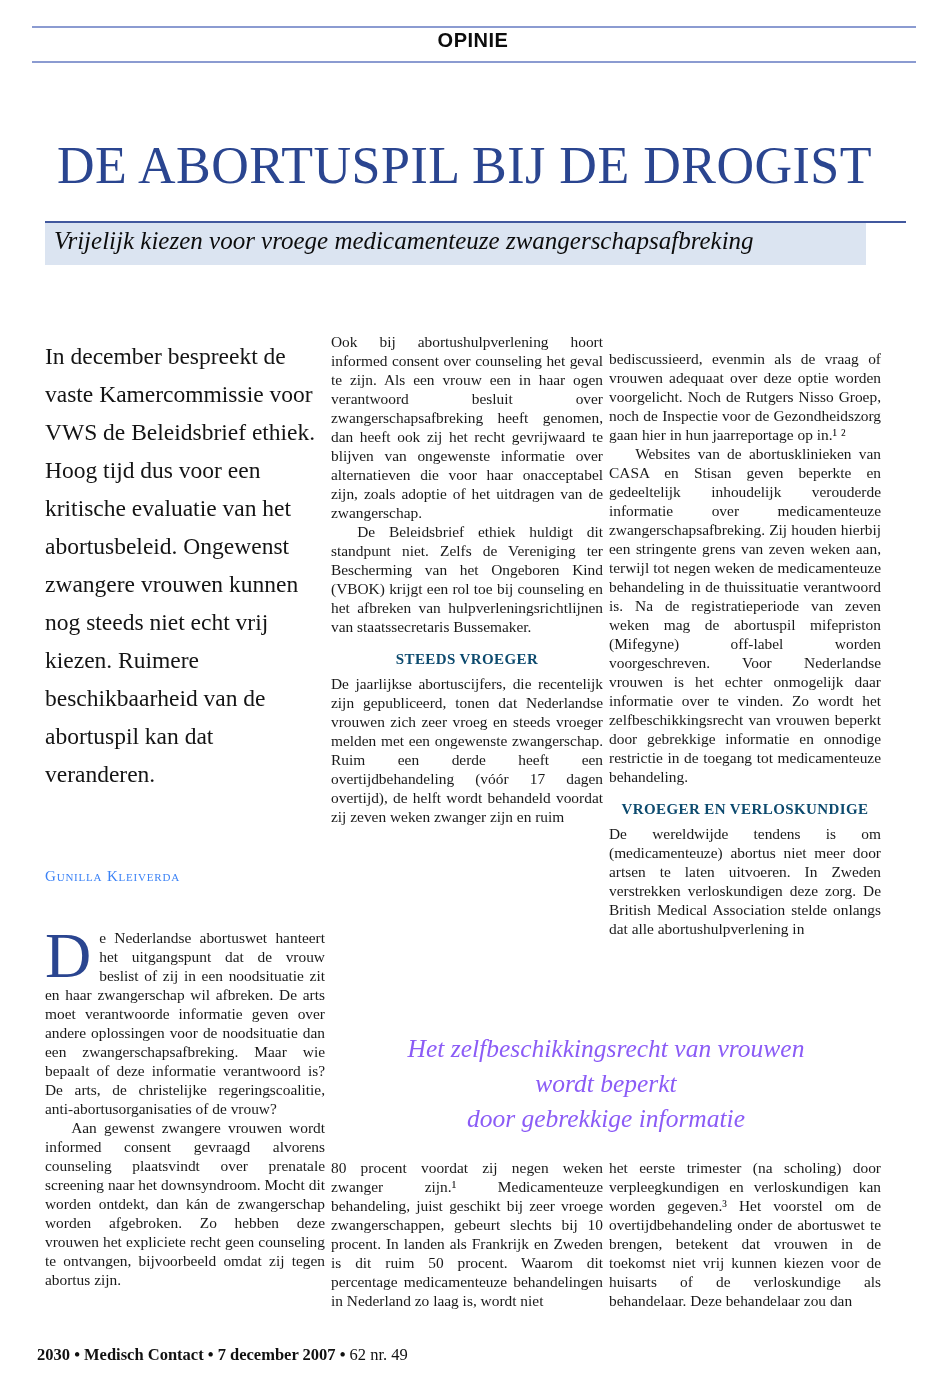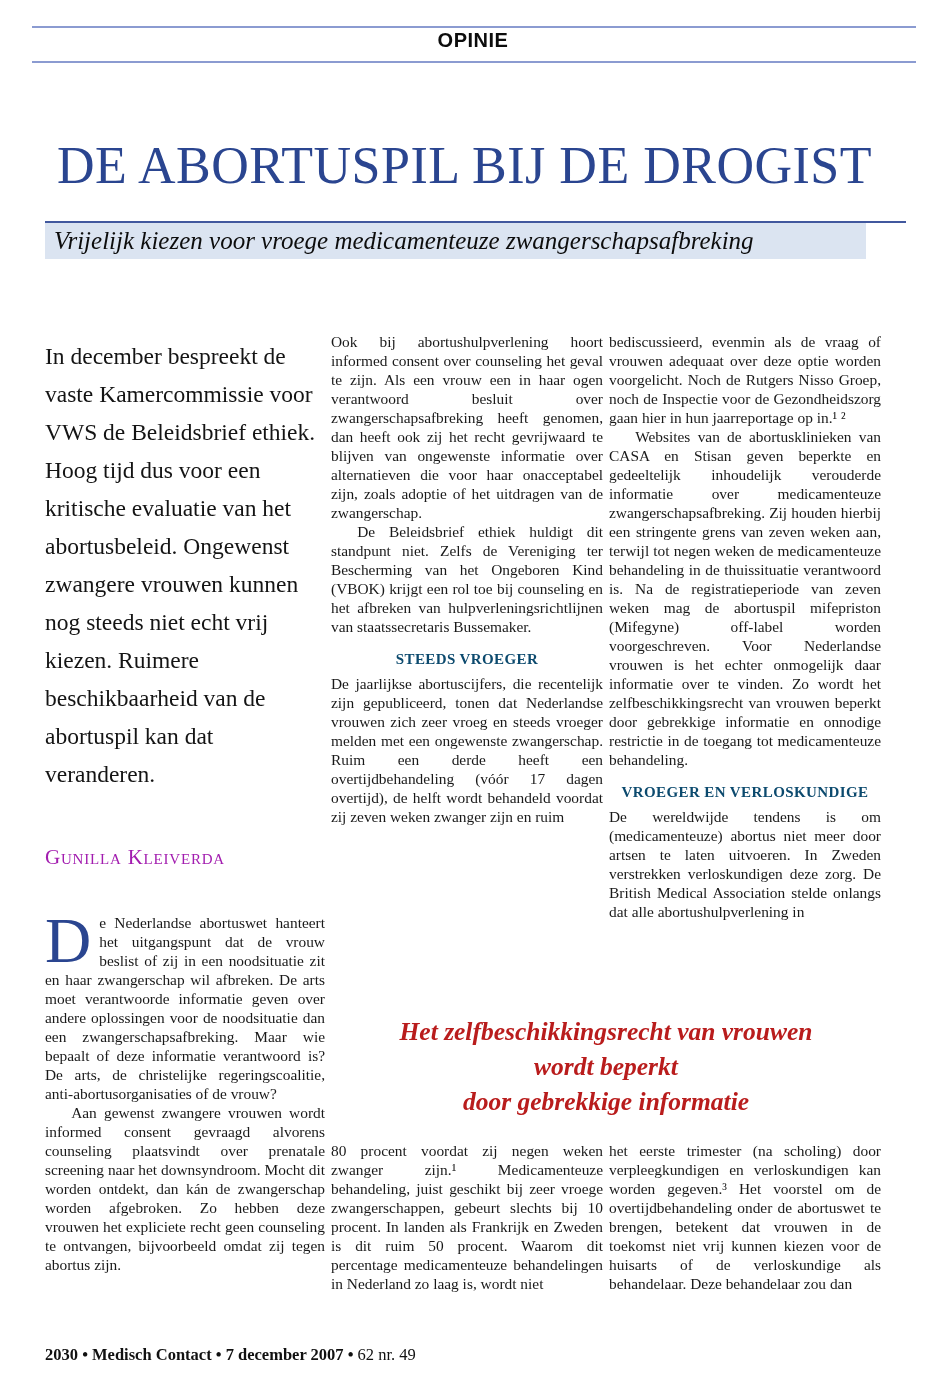--- a/index.html
+++ b/index.html
@@ -33,86 +33,86 @@
     color:#2a4590;
     white-space:nowrap;
   }
   .subtitle-rule {
     position:absolute; top:221px; left:45px; width:861px; height:2px;
     background:#41589e;
   }
   .subtitle {
     position:absolute; top:223px; left:45px; width:812px; height:31px;
     background:#dbe4f1;
-    padding:2px 0 3px 9px;
+    padding:2px 0 9px 9px;
     font-style:italic; font-size:25px; line-height:31px;
     color:#0d0d0d;
   }
 
   
   .grid {
     position:absolute; top:332px; left:45px; width:870px;
     display:grid;
     grid-template-columns:280px 272px 272px;
     column-gap:6px;
     grid-template-rows:auto auto auto;
   }
   .col-left   { grid-column:1; grid-row:1 / span 3; }
   .mid-top    { grid-column:2; grid-row:1; min-height:656px; }
-  .right-top  { grid-column:3; grid-row:1; min-height:656px; }
+  .right-top  { grid-column:3; grid-row:1; min-height:656px;margin-top:17px; }
   .pullquote  { grid-column:2 / 4; grid-row:2; }
   .mid-bottom { grid-column:2; grid-row:3; }
   .right-bottom { grid-column:3; grid-row:3; }
 
   p { margin:0; }
   .body {
     font-size:15.4px; line-height:19px;
     text-align:justify;
     color:#191919;
   }
   .indent { text-indent:1.7em; }
 
   .intro {
     margin-top:5px;
     font-size:23.5px; line-height:38px;
     text-align:left;
     color:#141414;
   }
   .author {
-    margin-top:52px;
+    margin-top:75px;
     font-variant:small-caps;
-    font-size:21px; letter-spacing:0.8px;
-    color:#a21caf;
+    font-size:15px; letter-spacing:0.8px;
+    color:#3b82f6;
   }
   .first-body { margin-top:43px; }
   .dropcap {
     float:left;
     color:#2a4590;
     font-size:64px; line-height:50px;
     padding:3px 8px 0 0;
   }
 
   .crosshead {
     margin:15px 0 6px 0;
     text-align:center;
     font-size:15px; font-weight:bold; letter-spacing:0.4px;
     color:#0c4a6e;
   }
 
   .pullquote {
     padding:26px 0 22px 0;
     text-align:center;
-    color:#b91c1c;
-    font-style:italic; font-weight:bold;
+    color:#8b5cf6;
+    font-style:italic; font-weight:normal;
     font-size:25.5px; line-height:35px;
   }
 
   
   .footer {
-    position:absolute; left:45px; bottom:15px;
+    position:absolute; left:37px; bottom:15px;
     font-size:16.5px; color:#111111;
   }
   .f-bold { font-weight:bold; }
   .f-reg  { font-weight:normal; }
 </style>
 </head>
 <body>
 
 <div class="page">
 

